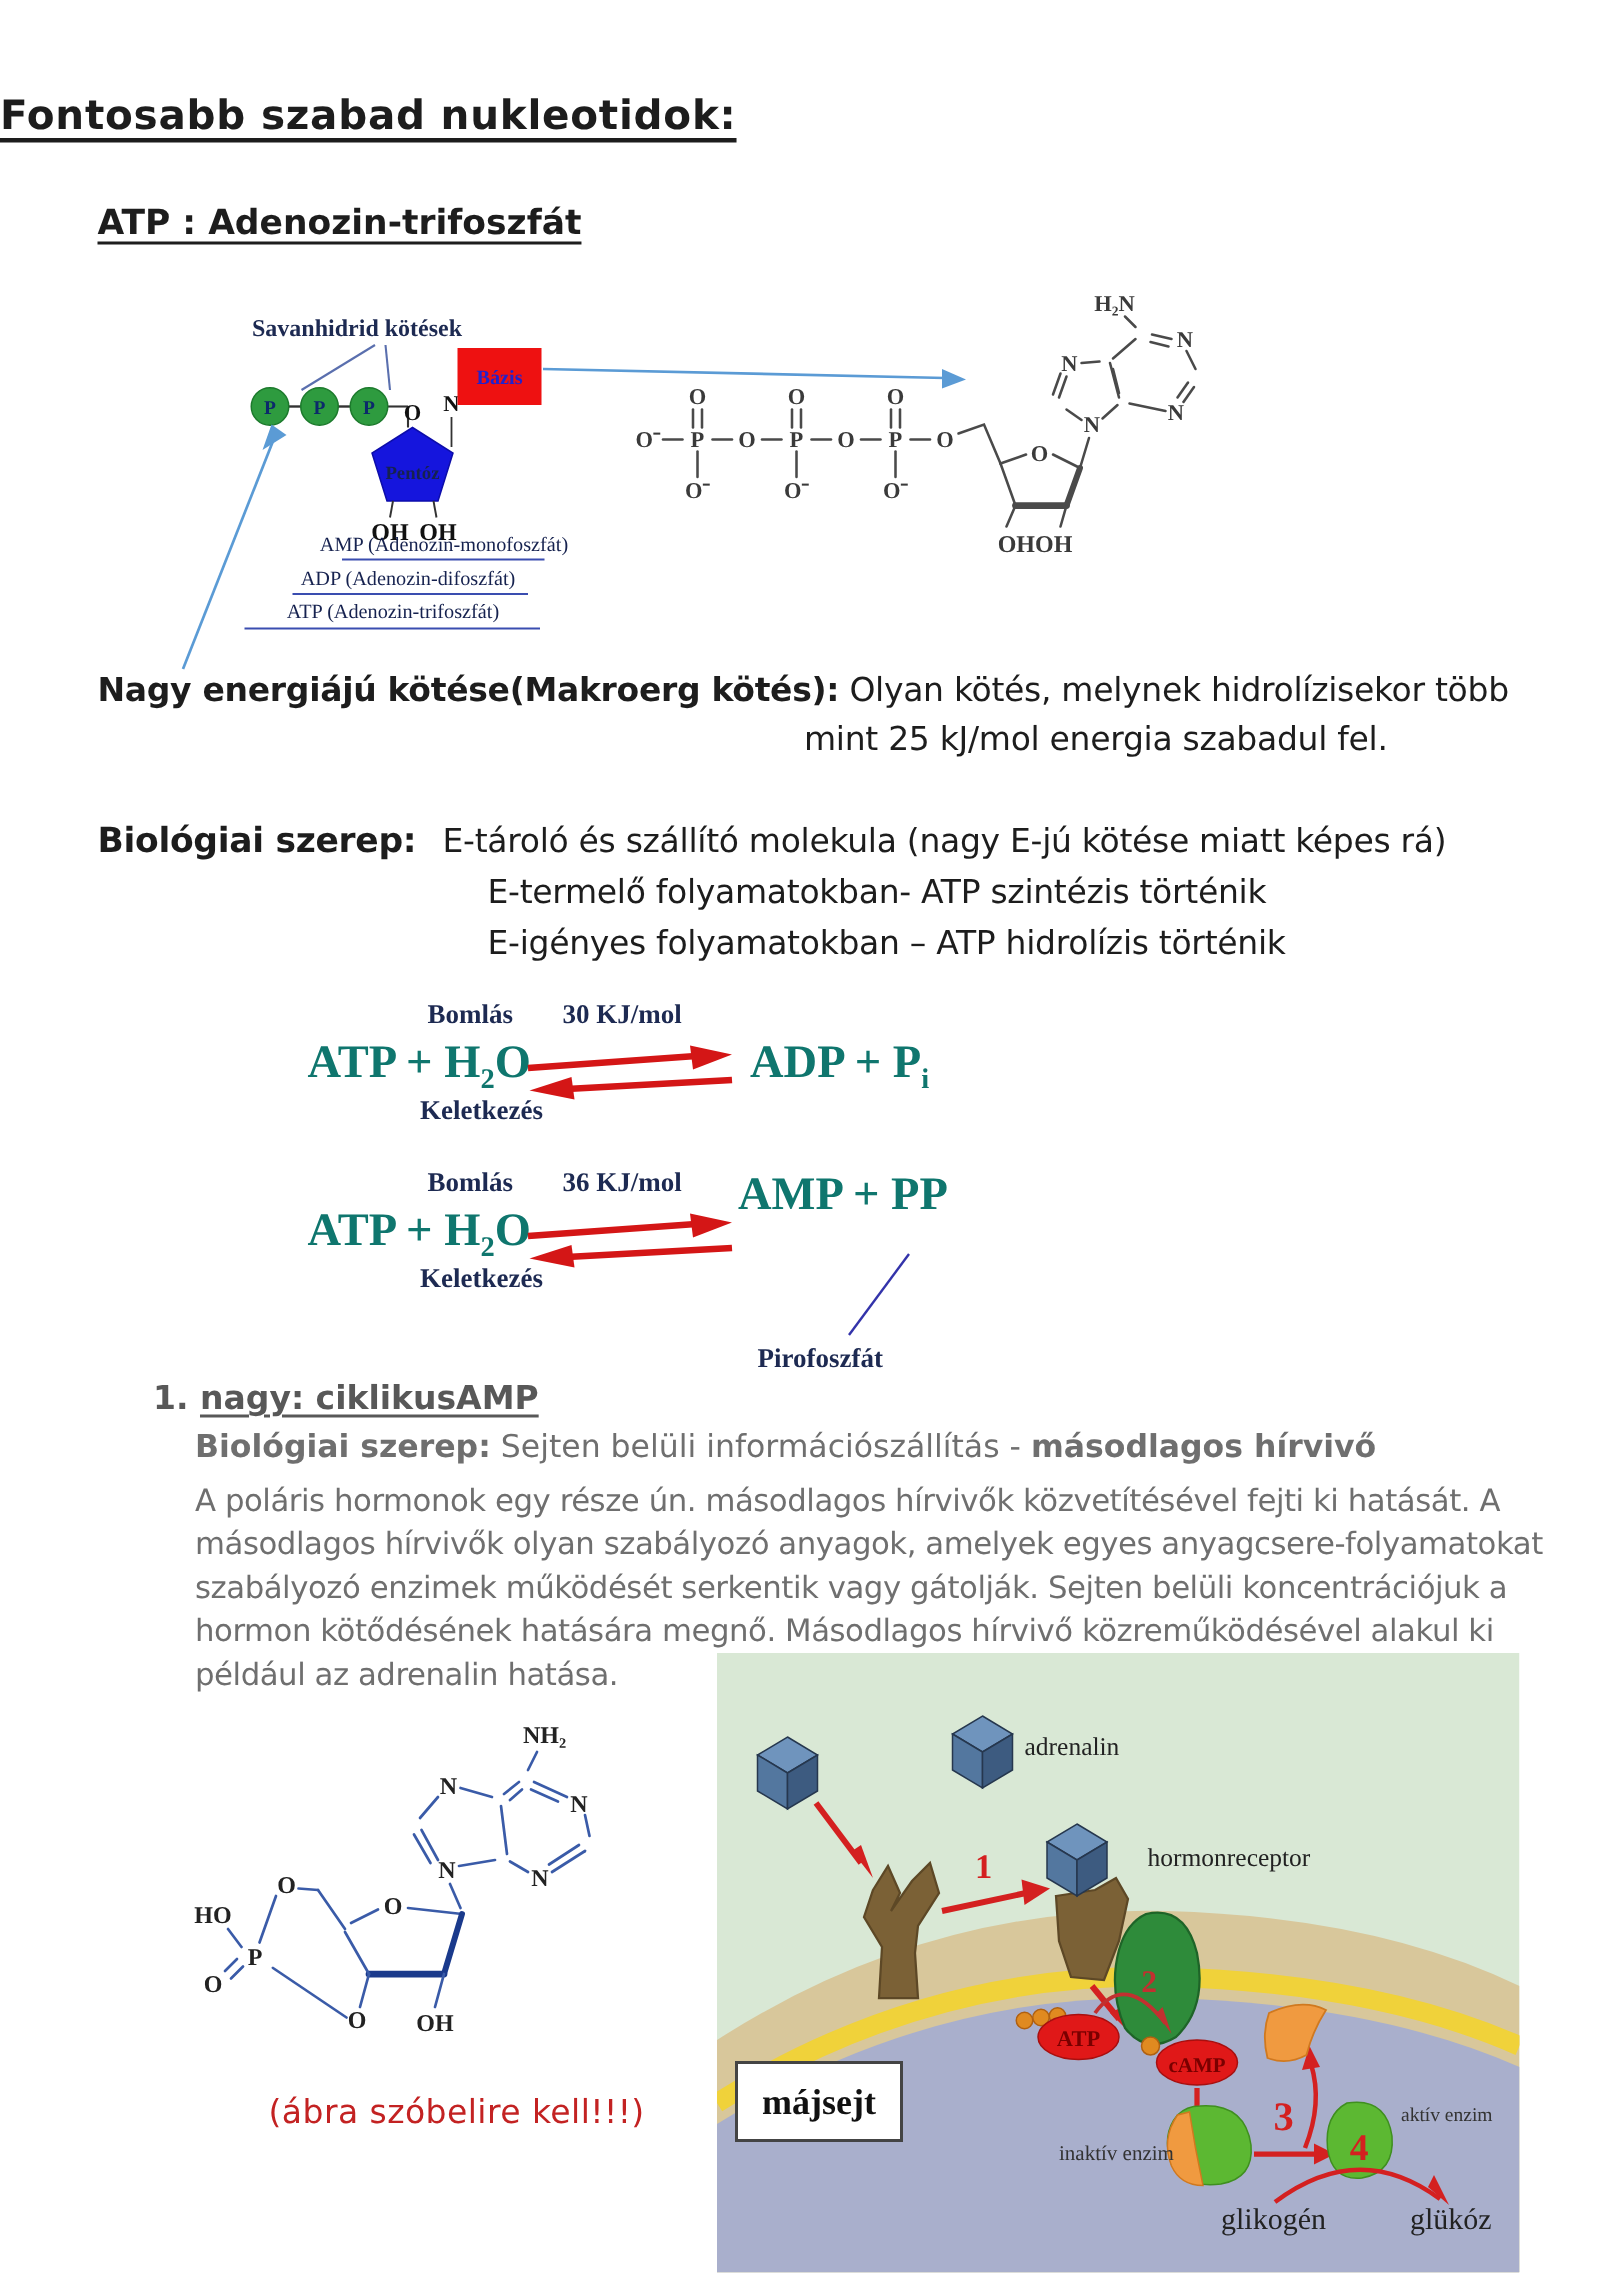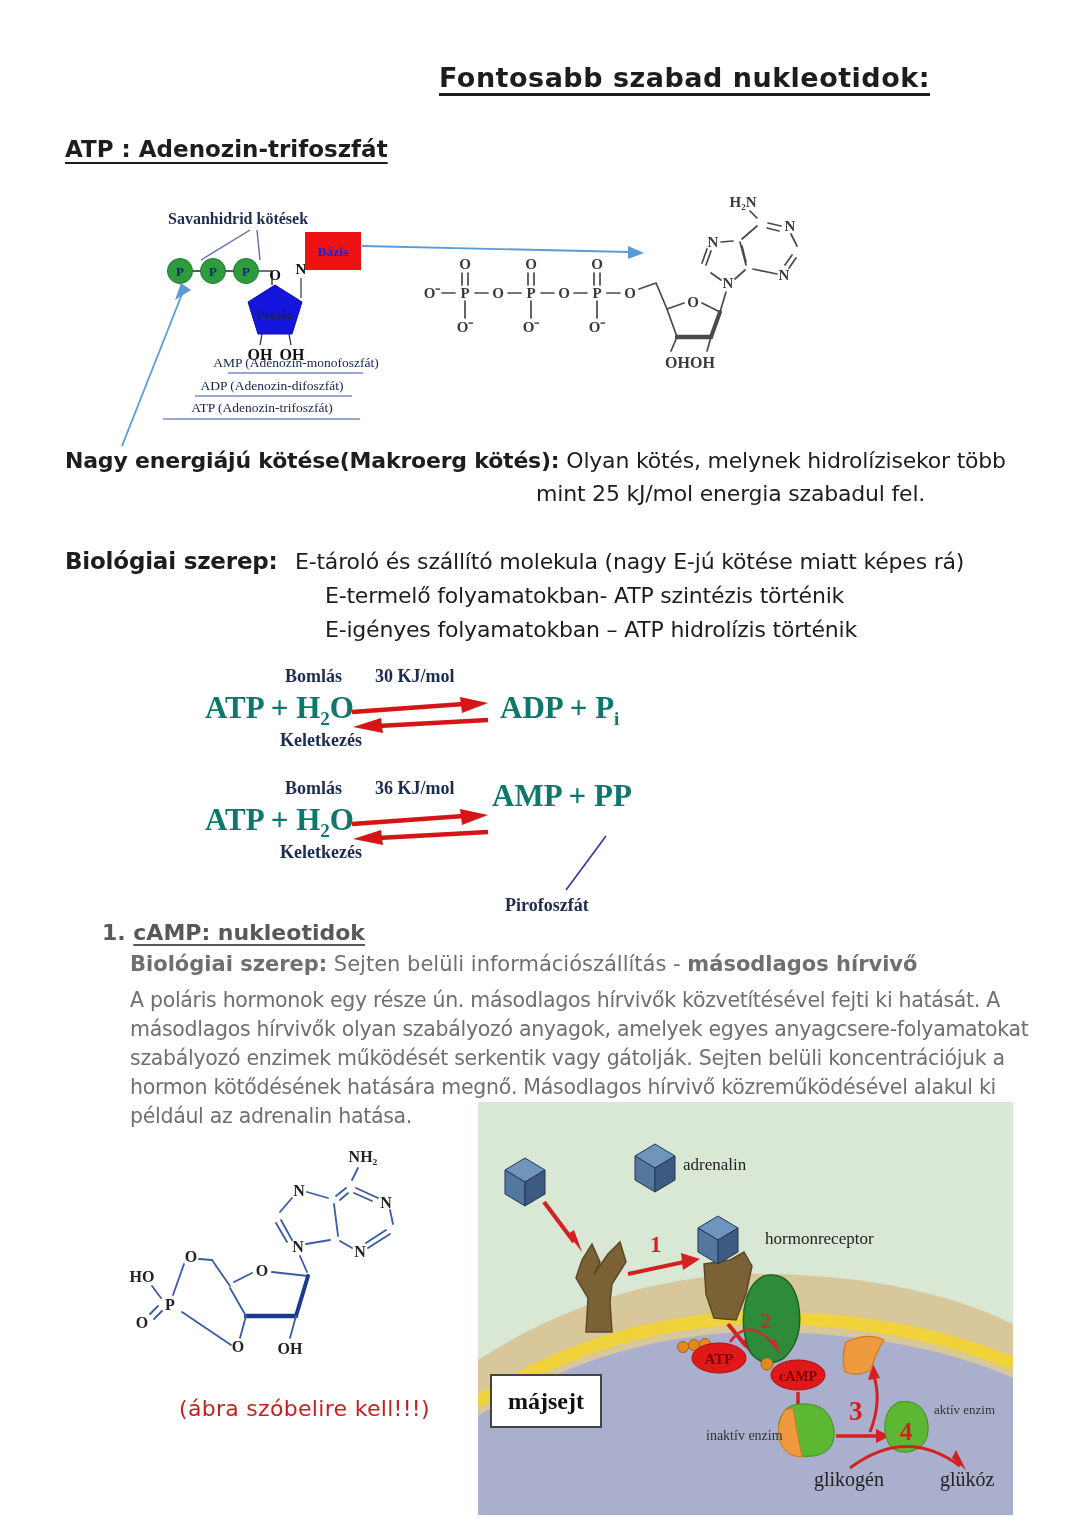--- a/index.html
+++ b/index.html
@@ -20,21 +20,21 @@
   .camp-role{font-size:21px;color:#6f6f6f;}
   .para{font-size:20.5px;color:#6f6f6f;letter-spacing:-0.3px;}
   .rednote{font-size:22px;color:#c32222;letter-spacing:.3px;}
   svg text{font-family:"Liberation Serif",serif;}
 </style>
 </head>
 <body>
 
 <div id="page">
 
-  <div class="abs title" style="left:14px;top:62px;width:916px;text-align:right;">Fontosabb szabad nukleotidok:</div>
+  <div class="abs title" style="left:0;top:62px;width:916px;text-align:left;">Fontosabb szabad nukleotidok:</div>
 
   <div class="abs h2" style="left:65px;top:136px;">ATP : Adenozin-trifoszfát</div>
 
   <svg class="abs" style="left:0;top:188px;" width="1080" height="262" viewBox="0 0 1080 262">
 
     <g>
       <text x="168" y="36" font-size="16" font-weight="bold" fill="#1d2a52">Savanhidrid kötések</text>
       <line x1="250" y1="42" x2="201" y2="72" stroke="#5a6fae" stroke-width="1.4"></line>
       <line x1="257" y1="42" x2="260" y2="72" stroke="#5a6fae" stroke-width="1.4"></line>
 
@@ -188,21 +188,21 @@
     <polygon points="31,22 3,31 33,37" fill="#d41616"></polygon>
   </svg>
   <div class="abs eq-main" style="left:492px;top:778px;">AMP + PP</div>
   <div class="abs eq-label" style="left:280px;top:842px;">Keletkezés</div>
   <svg class="abs" style="left:540px;top:832px;" width="80" height="62" viewBox="0 0 80 62">
     <line x1="66" y1="4" x2="26" y2="58" stroke="#3333aa" stroke-width="1.6"></line>
   </svg>
   <div class="abs eq-label" style="left:505px;top:895px;">Pirofoszfát</div>
 
   <div class="abs camp-head" style="left:102px;top:920px;">
-    <span>1. </span><span class="u">cAMP: nukleotidok</span>
+    <span>1. </span><span class="u">nagy: ciklikusAMP</span>
   </div>
   <div class="abs camp-role" style="left:130px;top:952px;">
     <span class="bold">Biológiai szerep:</span><span> Sejten belüli információszállítás - </span><span class="bold">másodlagos hírvivő</span>
   </div>
   <div class="abs para" style="left:130px;top:988px;">A poláris hormonok egy része ún. másodlagos hírvivők közvetítésével fejti ki hatását. A</div>
   <div class="abs para" style="left:130px;top:1017px;">másodlagos hírvivők olyan szabályozó anyagok, amelyek egyes anyagcsere-folyamatokat</div>
   <div class="abs para" style="left:130px;top:1046px;">szabályozó enzimek működését serkentik vagy gátolják. Sejten belüli koncentrációjuk a</div>
   <div class="abs para" style="left:130px;top:1075px;">hormon kötődésének hatására megnő. Másodlagos hírvivő közreműködésével alakul ki</div>
   <div class="abs para" style="left:130px;top:1104px;">például az adrenalin hatása.</div>
 

